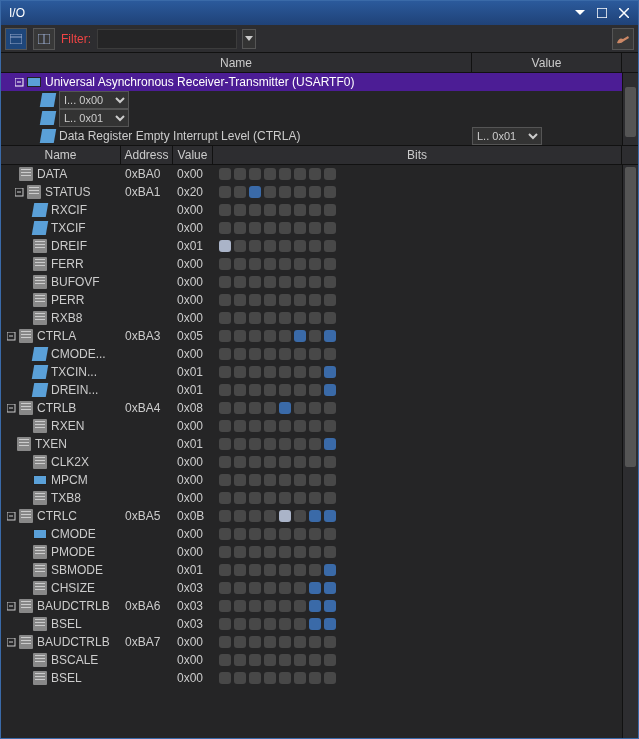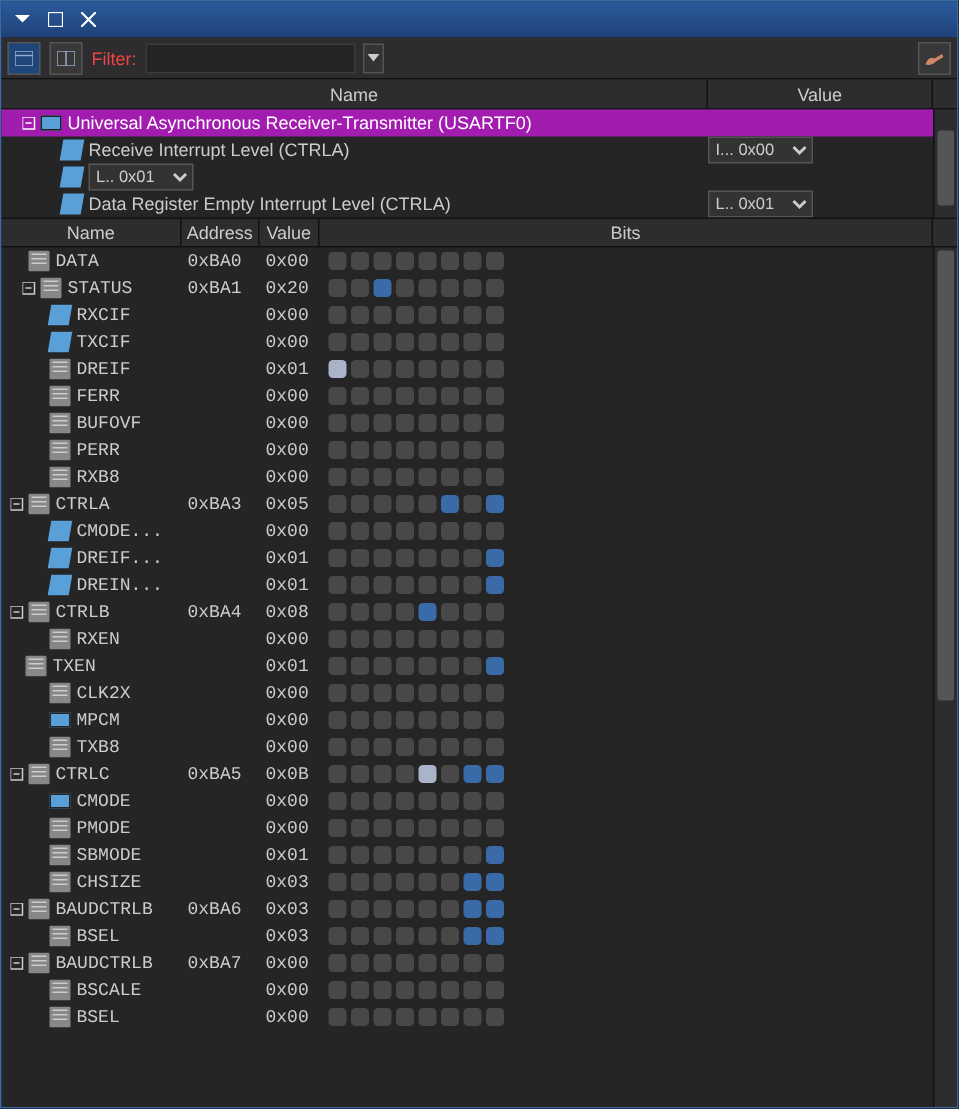--- a/index.html
+++ b/index.html
@@ -13,36 +13,36 @@
 .toolbar { background: #2d2d30; height: 28px; display: flex; align-items: center; padding: 2px 4px; gap: 6px; border-bottom: 1px solid #111; }
 .toolbar .icon-btn { width: 22px; height: 22px; background: #383838; border: 1px solid #555; display: flex; align-items: center; justify-content: center; cursor: pointer; }
 .toolbar .icon-btn.active { background: #1e467a; }
 .toolbar .filter-label { color: #ef4444; }
 .toolbar .filter-input { width: 140px; height: 20px; background: #252526; border: 1px solid #3c3c3c; color: #ccc; padding: 0 4px; }
 .toolbar .filter-drop { width: 14px; height: 20px; background: #333; border: 1px solid #555; display:flex; align-items:center; justify-content:center; cursor:pointer; margin-left:-1px; }
 .header-row { display: flex; background: #2d2d30; border-bottom: 1px solid #111; height: 20px; align-items: stretch; }
 .header-row .cell { border-right: 1px solid #111; display: flex; align-items: center; justify-content: center; color: #ccc; }
 .upper { background: #252526; }
 .tree-row { display: flex; align-items: center; height: 18px; padding-left: 4px; }
-.tree-row.selected { background: #a21caf; color: #fff; }
+.tree-row.selected { background: #4c1d95; color: #fff; }
 .expander { width: 12px; height: 12px; display: flex; align-items: center; justify-content: center; cursor: pointer; margin-right: 2px; }
 .expander svg { display:block; }
 .ico { width: 14px; height: 14px; margin-right: 4px; display:flex; align-items:center; justify-content:center; }
 .flag-ico { background: #5aa0d8; transform: skewX(-10deg); }
 .doc-ico { background: #888; border-radius: 1px; position:relative; }
 .doc-ico::before { content:''; position:absolute; left:2px; top:2px; right:2px; height:1px; background:#ccc; box-shadow: 0 3px 0 #ccc, 0 6px 0 #ccc; }
 .chip-ico { width:14px; height:10px; background:#5aa0d8; border:1px solid #222; }
 .upper .name-col { flex: 1; display: flex; align-items: center; overflow: hidden; white-space: nowrap; }
 .upper .val-col { width: 150px; display: flex; align-items: flex-end; }
 .upper .val-col select { width: 70px; background: #333; color: #ccc; border: 1px solid #555; font-size: 11px; height: 18px; }
 .scrollbar-v { width: 16px; background: #2d2d30; border-left: 1px solid #111; position: relative; }
 .scrollbar-v .thumb { position: absolute; left: 2px; right: 2px; top: 14px; height: 50px; background: #555; border-radius: 2px; }
 .upper-wrap { display: flex; }
 .upper-content { flex: 1; }
-.lower-wrap { display: flex; flex: 1; overflow: hidden; font-family: Liberation Mono, monospace; }
+.lower-wrap { display: flex; flex: 1; overflow: hidden; }
 .lower { flex: 1; background: #252526; overflow-y: auto; }
 .lower-header { display: flex; background: #2d2d30; border-bottom: 1px solid #111; border-top: 1px solid #111; height: 20px; }
 .lower-header .cell { border-right: 1px solid #111; display: flex; align-items: center; justify-content: center; }
 .col-name { width: 120px; }
 .col-addr { width: 52px; }
 .col-val { width: 40px; }
 .col-bits { flex: 1; }
 .reg-row { display: flex; align-items: center; height: 18px; }
 .reg-row .name-cell { width: 120px; display: flex; align-items: center; overflow: hidden; white-space: nowrap; }
 .reg-row .addr-cell { width: 52px; padding-left: 4px; }
@@ -52,20 +52,21 @@
 .bit.on { background: #aab4c8; }
 .bit.set { background: #3a6aa8; }
 .spacer-expand { width: 12px; margin-right:2px; }
 .triangle-down { width:0; height:0; border-left:4px solid transparent; border-right:4px solid transparent; border-top:5px solid #ccc; }
 </style>
 </head>
 <body>
 
 <div class="window">
   <div class="titlebar">
+    <span class="title">I/O</span>
     <div class="btns">
       <div class="btn">
           <svg width="10" height="6">
             <path d="M0 0 L5 5 L10 0" fill="#fff"></path>
           </svg>
         </div>
       <div class="btn">
           <svg width="10" height="10">
             <rect x="0" y="0" width="10" height="10" fill="none" stroke="#fff" stroke-width="1.5"></rect>
           </svg>
@@ -118,21 +119,20 @@
               <rect x="0" y="0" width="8" height="8" fill="none" stroke="#fff"></rect>
               <line x1="2" y1="4" x2="6" y2="4" stroke="#fff"></line>
             </svg>
           </span>
         <span class="ico chip-ico"></span>
         <span class="name-col">Universal Asynchronous Receiver-Transmitter (USARTF0)</span>
       </div>
       <div id="tree-children">
           <div class="tree-row" style="padding-left: 40px;">
             <span class="ico flag-ico"></span>
-    <span class="name-col">Receive Interrupt Level (CTRLA)</span>
     <span class="val-col">
               <select><option>I... 0x00</option></select>
             </span>
           </div>
           <div class="tree-row" style="padding-left: 40px;">
             <span class="ico flag-ico"></span>
     <span class="val-col">
               <select><option>L.. 0x01</option></select>
             </span>
           </div>
@@ -376,21 +376,21 @@
             <span class="bit "></span>
             <span class="bit "></span>
             <span class="bit "></span>
             <span class="bit "></span>
           </div>
         </div>
         <div class="reg-row">
           <div class="name-cell" style="padding-left:18px">
             <span class="spacer-expand"></span>
             <span class="ico flag-ico"></span>
-            <span>DREIF...</span>
+            <span>TXCIN...</span>
           </div>
     <div class="addr-cell"></div>
     <div class="val-cell">0x01</div>
     <div class="bits-cell">
             <span class="bit "></span>
             <span class="bit "></span>
             <span class="bit "></span>
             <span class="bit "></span>
             <span class="bit "></span>
             <span class="bit "></span>

